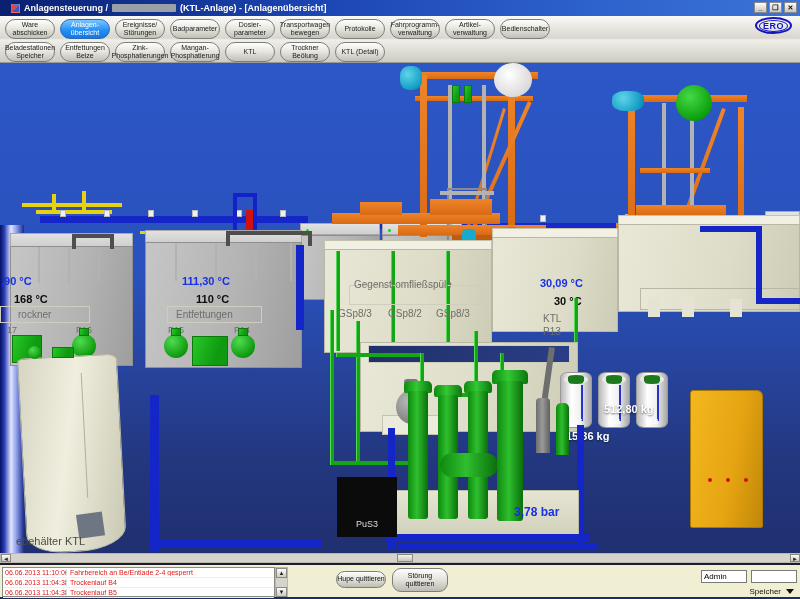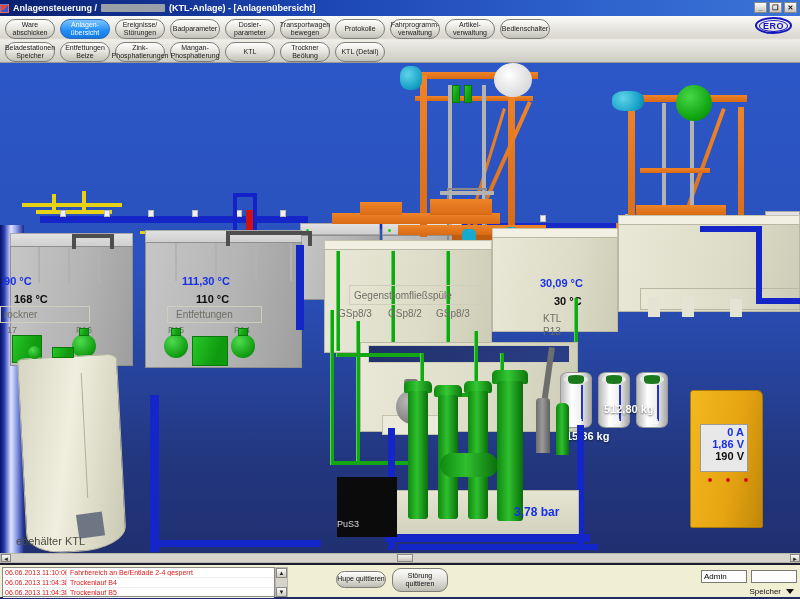--- a/index.html
+++ b/index.html
@@ -4,21 +4,21 @@
 <style>
   * { margin:0; padding:0; box-sizing:border-box; }
   html,body { width:800px; height:599px; overflow:hidden; background:#d4d0c8;
               font-family:"Liberation Sans", sans-serif; }
   .abs { position:absolute; }
   #app { position:relative; width:800px; height:599px; }
 
   
   #titlebar { left:0; top:0; width:800px; height:16px;
     background:linear-gradient(90deg,#0a2070 0%, #1c46b4 40%, #2e62cc 75%, #3a74d8 100%);
-    display:flex; align-items:center; color:#fff; font-size:9px; font-weight:bold; padding-left:0; }
+    display:flex; align-items:center; color:#fff; font-size:9px; font-weight:bold; padding-left:11px; }
   #app-icon { width:9px; height:9px; background:linear-gradient(135deg,#e04848 50%,#3858c8 50%); margin-right:4px; border:1px solid #fff3; }
   .redacted { display:inline-block; width:64px; height:8px; background:#9aa0a8; margin:0 4px; border-radius:1px; }
   #win-controls { position:absolute; right:3px; top:2px; display:flex; gap:2px; }
   .winbtn { width:13px; height:11px; background:linear-gradient(#fdfdfd,#c8c5bd); border:1px solid #8a8a8a;
     font-size:7px; line-height:9px; text-align:center; color:#111; font-weight:bold; }
 
   
   #toolbar { left:0; top:16px; width:800px; height:47px;
     background:linear-gradient(#fafaf8,#d8d6cd 48%, #efeee8 52%, #cdccc3); border-bottom:1px solid #9a9a94; }
   .navrow { position:absolute; left:5px; display:flex; gap:5px; }
@@ -221,21 +221,21 @@
     <div class="abs gray-tank" style="left:10px;top:183px;width:123px;height:120px;"></div>
     <div class="abs hanger" style="left:72px;top:171px;width:42px;height:4px;"></div>
     <div class="abs hanger" style="left:72px;top:171px;width:4px;height:15px;"></div>
     <div class="abs hanger" style="left:110px;top:171px;width:4px;height:15px;"></div>
     <div class="abs mast" style="left:38px;top:184px;width:2px;height:36px;"></div>
     <div class="abs mast" style="left:68px;top:184px;width:2px;height:36px;"></div>
     <div class="abs mast" style="left:98px;top:184px;width:2px;height:36px;"></div>
     <div class="abs lbl-blue" style="left:1px;top:212px;">,90 °C</div>
     <div class="abs lbl-black" style="left:14px;top:230px;">168 °C</div>
     <div class="abs name-box" style="left:0;top:243px;width:90px;height:17px;"></div>
-    <div class="abs lbl-gray" style="left:4px;top:246px;text-align:right;">rockner</div>
+    <div class="abs lbl-gray" style="left:18px;top:246px;text-align:right;">rockner</div>
     <div class="abs lbl-id" style="left:7px;top:262px;">17</div>
     <div class="abs lbl-id" style="left:76px;top:262px;">P16</div>
     <div class="abs gbox" style="left:12px;top:272px;width:30px;height:28px;"></div>
     <div class="abs sphere" style="left:72px;top:271px;width:24px;height:24px;"></div>
     <div class="abs gbox" style="left:79px;top:265px;width:10px;height:8px;"></div>
 
     <div class="abs gray-top" style="left:145px;top:167px;width:157px;height:13px;"></div>
     <div class="abs gray-tank" style="left:145px;top:179px;width:157px;height:126px;"></div>
     <div class="abs hanger" style="left:226px;top:168px;width:86px;height:4px;"></div>
     <div class="abs hanger" style="left:226px;top:168px;width:4px;height:15px;"></div>
@@ -257,21 +257,21 @@
     <div class="abs gbox" style="left:238px;top:265px;width:10px;height:8px;"></div>
 
     <div class="abs pipe-b" style="left:296px;top:182px;width:8px;height:85px;"></div>
 
     <div class="abs beige-top" style="left:324px;top:177px;width:168px;height:10px;"></div>
     <div class="abs beige" style="left:324px;top:186px;width:168px;height:104px;"></div>
     <div class="abs pipe-g" style="left:336px;top:188px;width:4px;height:100px;"></div>
     <div class="abs pipe-g" style="left:391px;top:188px;width:4px;height:100px;"></div>
     <div class="abs pipe-g" style="left:446px;top:188px;width:4px;height:100px;"></div>
     <div class="abs name-box" style="left:349px;top:222px;width:133px;height:20px;"></div>
-    <div class="abs lbl-gray" style="left:354px;top:227px;">Gegenstromfließspüle</div>
+    <div class="abs lbl-gray" style="left:354px;top:216px;">Gegenstromfließspüle</div>
     <div class="abs lbl-gray" style="left:338px;top:245px;">GSp8/3</div>
     <div class="abs lbl-gray" style="left:388px;top:245px;">GSp8/2</div>
     <div class="abs lbl-gray" style="left:436px;top:245px;">GSp8/3</div>
 
     <div class="abs beige-top" style="left:492px;top:165px;width:126px;height:10px;"></div>
     <div class="abs beige" style="left:492px;top:174px;width:126px;height:95px;"></div>
     <div class="abs lbl-blue" style="left:540px;top:214px;">30,09 °C</div>
     <div class="abs lbl-black" style="left:554px;top:232px;">30 °C</div>
     <div class="abs lbl-gray" style="left:543px;top:250px;">KTL</div>
     <div class="abs lbl-gray" style="left:543px;top:263px;">P13</div>
@@ -306,25 +306,20 @@
     </div>
     <div class="abs drum" style="left:636px;top:309px;">
       <div class="drum-top"></div>
       <div class="drum-line"></div>
       <div class="drum-lbl">Do8</div>
     </div>
     <div class="abs lbl-white" style="left:604px;top:340px;">512,80 kg</div>
     <div class="abs lbl-white" style="left:566px;top:367px;">15,36 kg</div>
 
     <div class="abs" style="left:690px;top:327px;width:73px;height:138px;background:linear-gradient(100deg,#f2b81e 0%,#e6a412 58%,#c08708 100%);border:1px solid #a87806;border-radius:3px 6px 2px 2px;"></div>
-    <div class="abs" style="left:700px;top:361px;width:48px;height:48px;background:#e8e8e8;border:1px solid #9a9a9a;text-align:right;padding:1px 3px;">
-      <div class="lbl-blue" style="font-size:11px;">0 A</div>
-      <div class="lbl-blue" style="font-size:11px;">1,86 V</div>
-      <div class="lbl-black" style="font-size:11px;">190 V</div>
-    </div>
     <div class="abs led" style="left:708px;top:415px;width:4px;height:4px;background:#d01010;"></div>
     <div class="abs led" style="left:726px;top:415px;width:4px;height:4px;background:#d01010;"></div>
     <div class="abs led" style="left:744px;top:415px;width:4px;height:4px;background:#d01010;"></div>
 
     <div class="abs pipe-g" style="left:330px;top:247px;width:4px;height:155px;"></div>
     <div class="abs pipe-g" style="left:356px;top:258px;width:4px;height:144px;"></div>
     <div class="abs pipe-g" style="left:330px;top:398px;width:92px;height:4px;"></div>
     <div class="abs pipe-g" style="left:336px;top:290px;width:86px;height:4px;"></div>
     <div class="abs pipe-g" style="left:420px;top:290px;width:4px;height:100px;"></div>
     <div class="abs pipe-g" style="left:450px;top:330px;width:4px;height:62px;"></div>
@@ -347,21 +342,21 @@
     <div class="abs pump-flare" style="left:464px;top:318px;width:28px;height:12px;"></div>
     <div class="abs pump-body" style="left:468px;top:328px;width:20px;height:128px;"></div>
     <div class="abs pump-body" style="left:440px;top:390px;width:58px;height:24px;border-radius:12px;"></div>
     <div class="abs pump-flare" style="left:492px;top:307px;width:36px;height:14px;"></div>
     <div class="abs pump-body" style="left:497px;top:318px;width:26px;height:140px;"></div>
     <div class="abs" style="left:536px;top:335px;width:14px;height:55px;background:linear-gradient(90deg,#6e6e6e,#9a9a9a 45%,#5f5f5f);border-radius:4px 4px 0 0;"></div>
     <div class="abs pump-body" style="left:556px;top:340px;width:13px;height:52px;border-radius:5px 5px 0 0;"></div>
     <div class="abs lbl-blue" style="left:514px;top:442px;font-size:12px;">3,78 bar</div>
 
     <div class="abs" style="left:337px;top:414px;width:60px;height:60px;background:#0b0b0b;"></div>
-    <div class="abs" style="left:337px;top:456px;color:#ddd;font-size:9px;">PuS3</div>
+    <div class="abs" style="left:356px;top:456px;color:#ddd;font-size:9px;">PuS3</div>
 
     <div class="abs" style="left:22px;top:293px;width:100px;height:196px;transform:rotate(-3deg);
                 background:linear-gradient(100deg,#d6d5c2 0%,#f0efdf 45%,#c9c8b2 100%);
                 border:1px solid #b9b8a2; border-radius:8% 12% 48% 38% / 2% 3% 12% 10%;"></div>
     <div class="abs" style="left:84px;top:310px;width:1px;height:125px;background:#b0af9c;transform:rotate(-3deg);"></div>
     <div class="abs rot" style="left:76px;top:452px;width:26px;height:24px;background:#6e7684;transform:rotate(-8deg);"></div>
     <div class="abs gbox" style="left:52px;top:284px;width:22px;height:11px;"></div>
     <div class="abs sphere" style="left:28px;top:283px;width:13px;height:13px;"></div>
     <div class="abs" style="left:16px;top:472px;color:#4b4b40;font-size:11px;">ebehälter KTL</div>
   </div>

